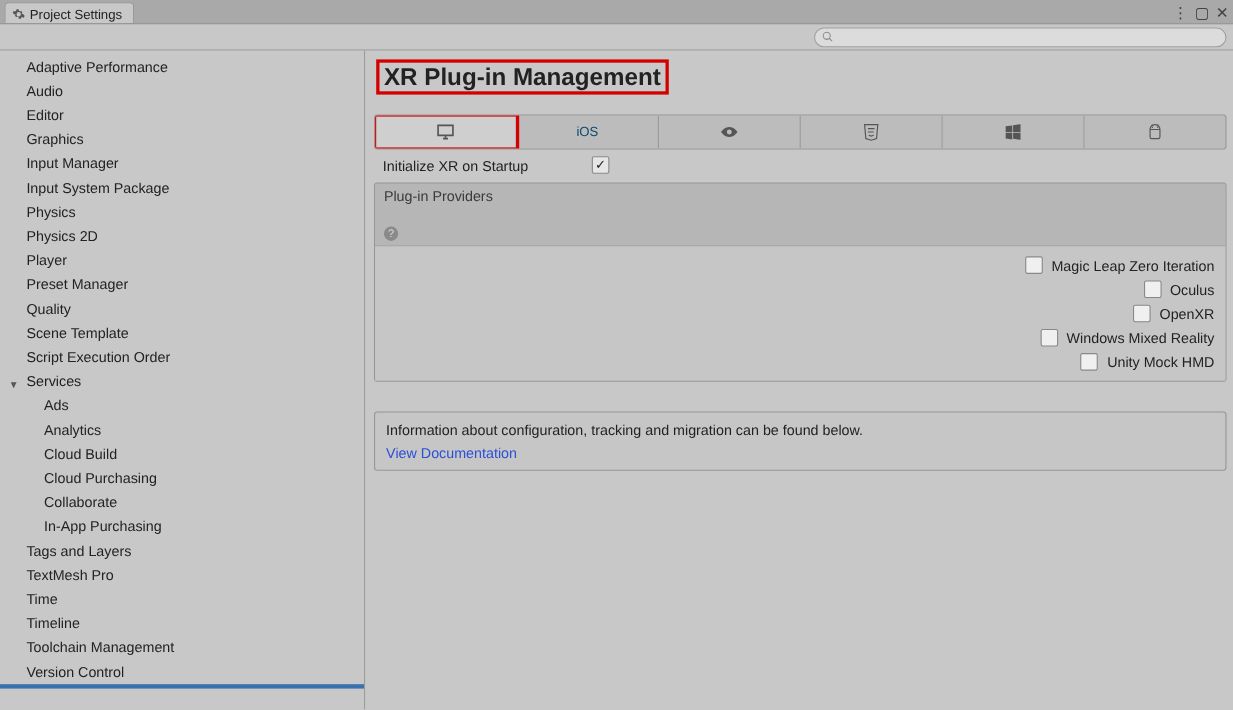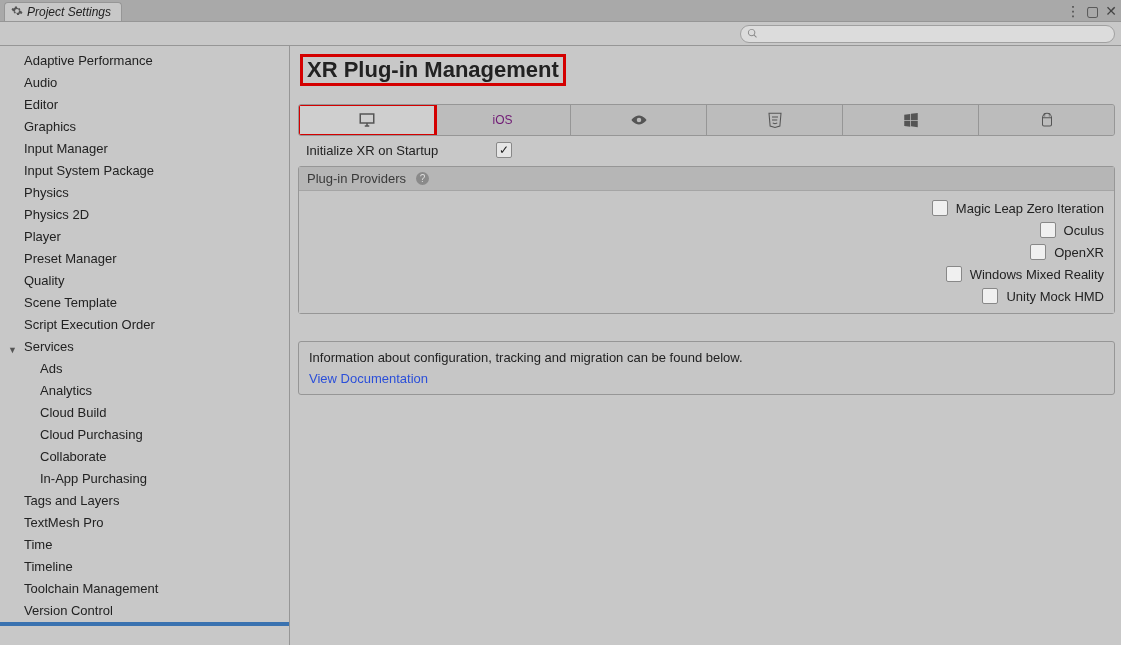--- a/index.html
+++ b/index.html
@@ -22,26 +22,26 @@
   position: relative;
   display: flex;
   align-items: stretch;
 }
 .tab-title {
   background: #c8c8c8;
   border: 1px solid #969696;
   border-bottom: none;
   padding: 2px 10px 0 6px;
   display: flex;
+  align-items: center;
   gap: 4px;
   font-size: 12px;
   border-radius: 4px 4px 0 0;
   margin-left: 4px;
   margin-top: 2px;
-  font-style: italic;
 }
 .tab-title svg { width: 12px; height: 12px; }
 .title-icons {
   position: absolute;
   right: 4px; top: 0;
   height: 22px;
   display: flex;
   align-items: center;
   gap: 6px;
   color: #444;
@@ -71,21 +71,21 @@
   gap: 4px;
 }
 .search-box svg { width: 11px; height: 11px; fill: #888; }
 
 
 .main {
   display: flex;
   height: calc(645px - 22px - 24px);
 }
 .sidebar {
-  width: 290px;
+  width: 332px;
   background: #c8c8c8;
   border-right: 1px solid #969696;
   overflow-y: auto;
   padding-top: 4px;
 }
 .content {
   flex: 1;
   background: #c8c8c8;
   padding: 6px 6px 6px 8px;
   overflow-y: auto;
@@ -133,21 +133,21 @@
 }
 .ptab {
   flex: 1;
   height: 30px;
   border-right: 1px solid #969696;
   display: flex;
   align-items: center;
   justify-content: center;
   background: #bcbcbc;
   font-size: 12px;
-  color: #701a75;
+  color: #0c4a6e;
 }
 .ptab:last-child { border-right: none; }
 .ptab.active { background: #cfcfcf; }
 .ptab.highlight {
   outline: 3px solid #d40000;
   outline-offset: -1px;
   z-index: 2;
   position: relative;
 }
 .ptab svg { width: 18px; height: 18px; fill: #555; }
@@ -179,22 +179,22 @@
   background: #bcbcbc;
   margin-top: 2px;
 }
 .section-header {
   padding: 4px 8px;
   font-size: 13px;
   color: #3a3a3a;
   background: #b6b6b6;
   border-bottom: 1px solid #a5a5a5;
   display: flex;
-  align-items: center;
-  gap: 10px;
+  gap: 20px;
+  flex-direction: column;
 }
 .section-header .help {
   width: 13px; height: 13px;
   border-radius: 50%;
   background: #8a8a8a;
   color: #ddd;
   font-size: 10px;
   line-height: 13px;
   text-align: center;
   display: inline-block;

